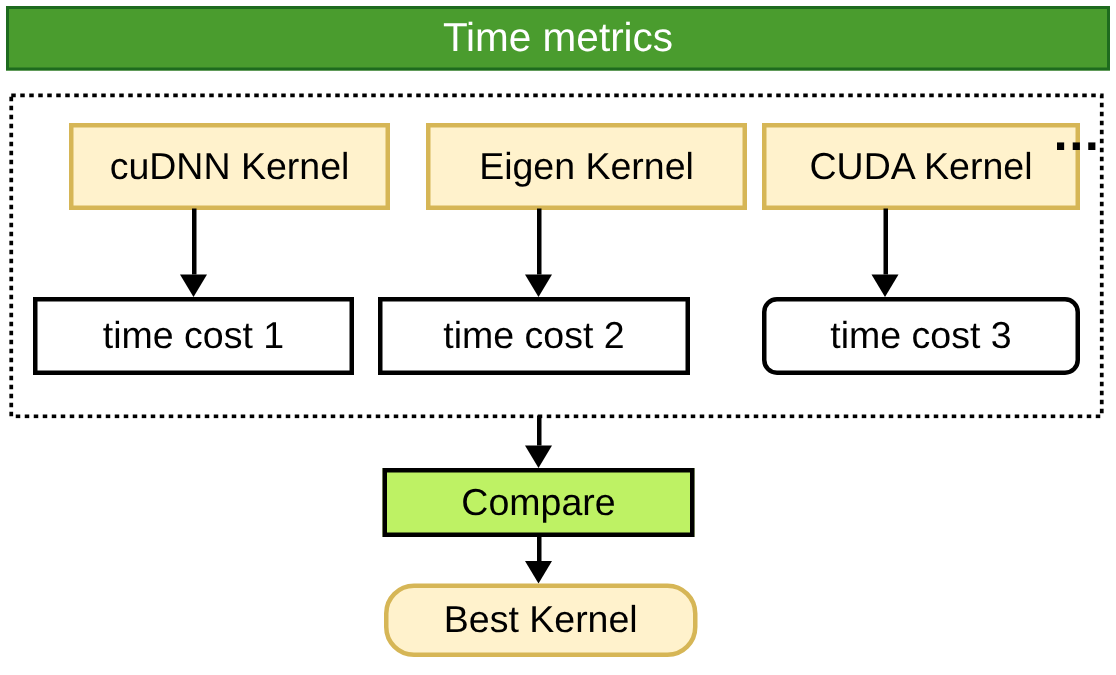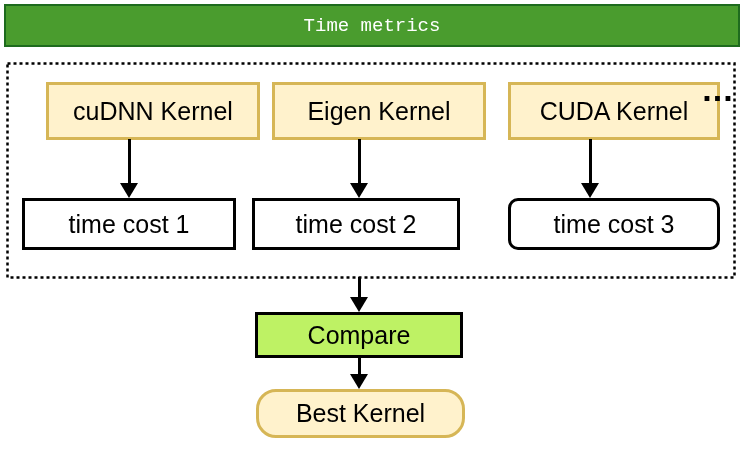--- a/index.html
+++ b/index.html
@@ -23,23 +23,22 @@
     overflow: hidden;
   }
   .title-bar {
     position: absolute;
     left: 4px; top: 4px;
     width: 736px; height: 43px;
     box-sizing: border-box;
     background: var(--green_fill);
     border: 2px solid var(--green_border);
     display: flex; align-items: center; justify-content: center;
-    font-size: 19px;
+    font-size: 27px;
     color: var(--title_text);
-    font-family: Liberation Mono, monospace;
   }
   .dotted-box { position: absolute; left: 6px; top: 62px; }
   .dotted-box rect {
     fill: none;
     stroke: var(--line);
     stroke-width: 2.5;
   }
   .box {
     position: absolute;
     box-sizing: border-box;
@@ -47,21 +46,21 @@
     font-size: 25px;
     white-space: nowrap;
   }
   .kernel {
     top: 82px; height: 58px;
     background: var(--yellow_fill);
     border: 3px solid var(--yellow_border);
     margin-left: 24px;
   }
   .k1 { left: 22px;  width: 214px; }
-  .k2 { left: 248px; width: 214px; }
+  .k2 { left: 260px; width: 214px; }
   .k3 { left: 484px; width: 212px; }
   .time {
     top: 198px; height: 52px;
     background: #fff;
     border: 3px solid var(--line);
   }
   .t1 { left: 22px;  width: 214px; }
   .t2 { left: 252px; width: 208px; }
   .t3 { left: 508px; width: 212px; border-radius: 10px; }
   .compare {

